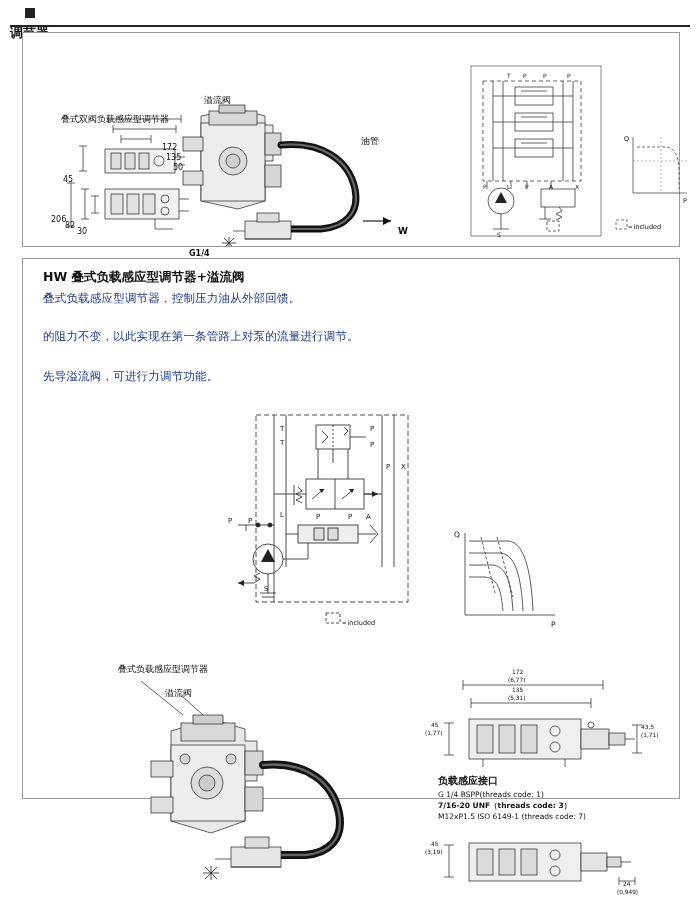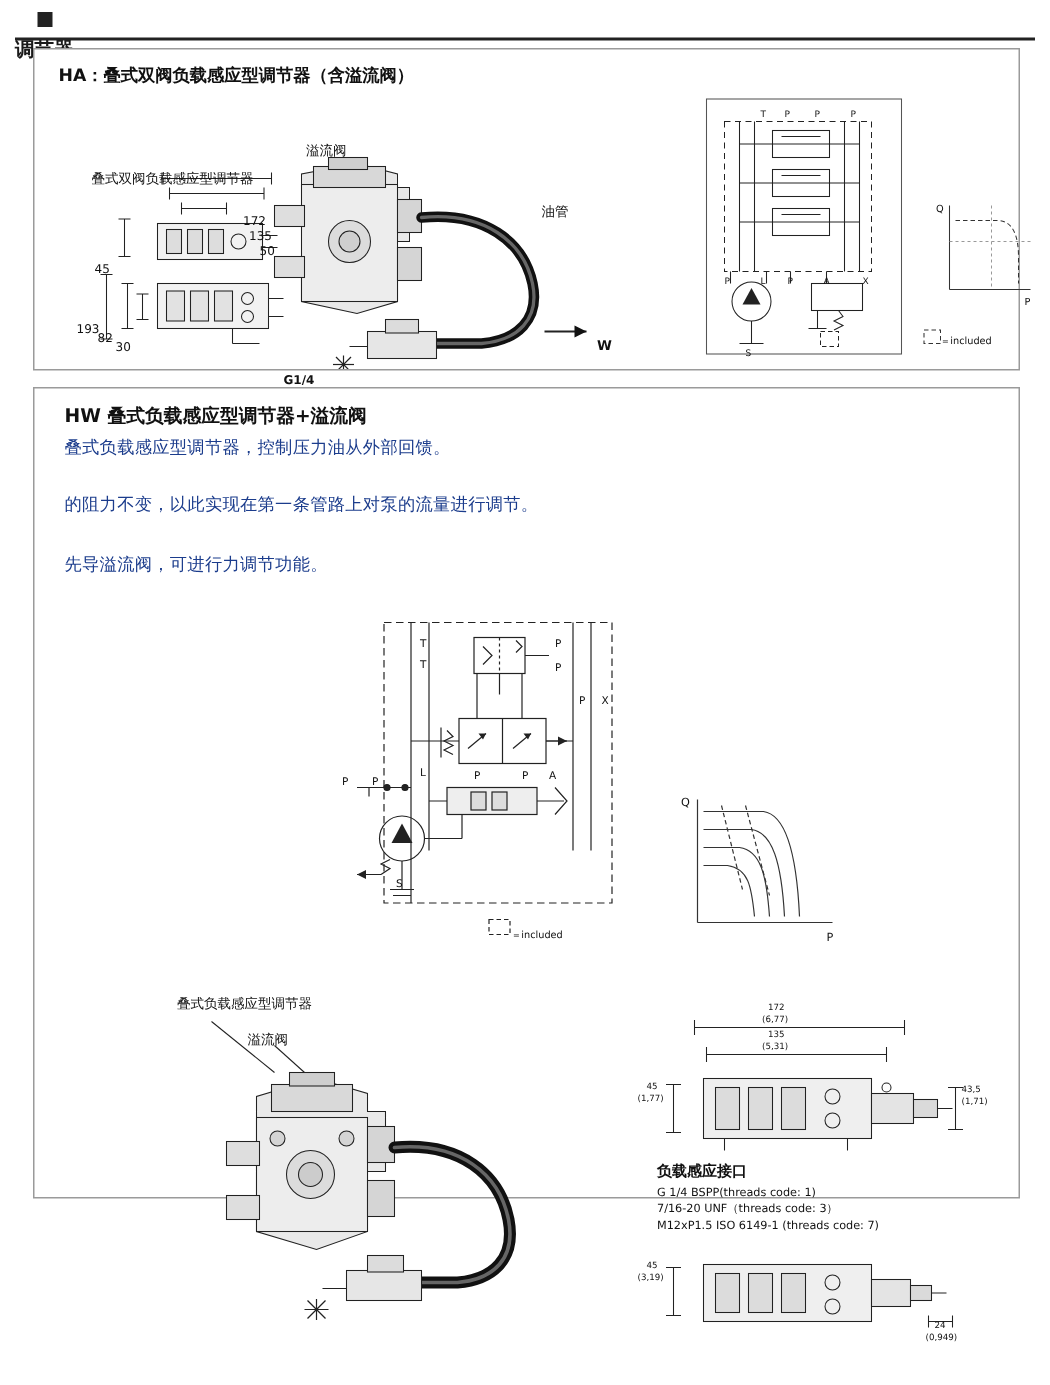--- a/index.html
+++ b/index.html
@@ -76,21 +76,20 @@
 <body>
 
 <div class="page-title">
   <span class="title-square"></span>
   <span>调节器</span>
 </div>
 <div class="title-rule"></div>
 
 <div class="panel" id="panel-ha">
 
-  <div class="panel-heading" id="ha-heading">HA：叠式双阀负载感应型调节器（含溢流阀）</div>
 
   <svg class="dwg" style="left:10px; top:28px;" width="420" height="185" viewBox="0 0 420 185">
     <g stroke="#222" fill="none" stroke-width="0.7">
 
       <line x1="75" y1="58" x2="148" y2="58"></line>
       <line x1="75" y1="54" x2="75" y2="62"></line>
       <line x1="148" y1="54" x2="148" y2="62"></line>
       <line x1="80" y1="68" x2="143" y2="68"></line>
       <line x1="80" y1="64" x2="80" y2="72"></line>
       <line x1="143" y1="64" x2="143" y2="72"></line>
@@ -165,21 +164,21 @@
   <div class="lbl cn" style="left:181px; top:61px;">溢流阀</div>
   <div class="lbl cn" style="left:38px; top:80px;">叠式双阀负载感应型调节器</div>
   <div class="lbl cn" style="left:338px; top:102px;">油管</div>
   <div class="lbl" style="left:166px; top:216px; font-weight:bold;">G1/4</div>
   <div class="lbl" style="left:375px; top:193px; font-weight:bold; font-size:9px;">W</div>
 
   <div class="lbl" style="left:139px; top:110px;">172</div>
   <div class="lbl" style="left:143px; top:120px;">135</div>
   <div class="lbl" style="left:150px; top:130px;">50</div>
   <div class="lbl" style="left:40px; top:142px;">45</div>
-  <div class="lbl" style="left:28px; top:182px;">193</div>
+  <div class="lbl" style="left:28px; top:182px;">206</div>
   <div class="lbl" style="left:42px; top:188px;">82</div>
   <div class="lbl" style="left:54px; top:194px;">30</div>
 
   <svg class="dwg" style="left:440px; top:28px;" width="150" height="180" viewBox="0 0 150 180">
     <g stroke="#222" fill="none" stroke-width="0.7">
       <rect x="8" y="5" width="130" height="170" stroke="#555"></rect>
 
       <path d="M20 20 L118 20 L118 120 L20 120 Z" stroke-dasharray="4 3"></path>
 
       <rect x="52" y="26" width="38" height="18"></rect>
@@ -435,21 +434,21 @@
   <div class="lbl mini" style="left:485px; top:418px;">(6,77)</div>
   <div class="lbl mini" style="left:489px; top:428px;">135</div>
   <div class="lbl mini" style="left:485px; top:436px;">(5,31)</div>
   <div class="lbl mini" style="left:408px; top:463px;">45</div>
   <div class="lbl mini" style="left:402px; top:471px;">(1,77)</div>
   <div class="lbl mini" style="left:618px; top:465px;">43,5</div>
   <div class="lbl mini" style="left:618px; top:473px;">(1,71)</div>
 
   <div class="lbl cn" style="left:415px; top:515px; font-weight:bold; font-size:10px;">负载感应接口</div>
   <div class="lbl" style="left:415px; top:531px; font-size:7.5px;">G 1/4 BSPP(threads code: 1)</div>
-  <div class="lbl" style="left:415px; top:542px; font-size:7.5px;">7/16-20 UNF（threads code: 3）</div>
+  <div class="lbl" style="left:415px; top:542px; font-size:7.5px;font-weight:bold;">7/16-20 UNF（threads code: 3）</div>
   <div class="lbl" style="left:415px; top:553px; font-size:7.5px;">M12xP1.5  ISO 6149-1 (threads code: 7)</div>
 
   <svg class="dwg" style="left:400px; top:570px;" width="250" height="80" viewBox="0 0 250 80">
     <g stroke="#222" fill="none" stroke-width="0.7">
 
       <line x1="26" y1="16" x2="26" y2="48"></line>
       <line x1="21" y1="16" x2="31" y2="16"></line>
       <line x1="21" y1="48" x2="31" y2="48"></line>
 
       <rect x="46" y="14" width="112" height="38" fill="#efefef"></rect>

